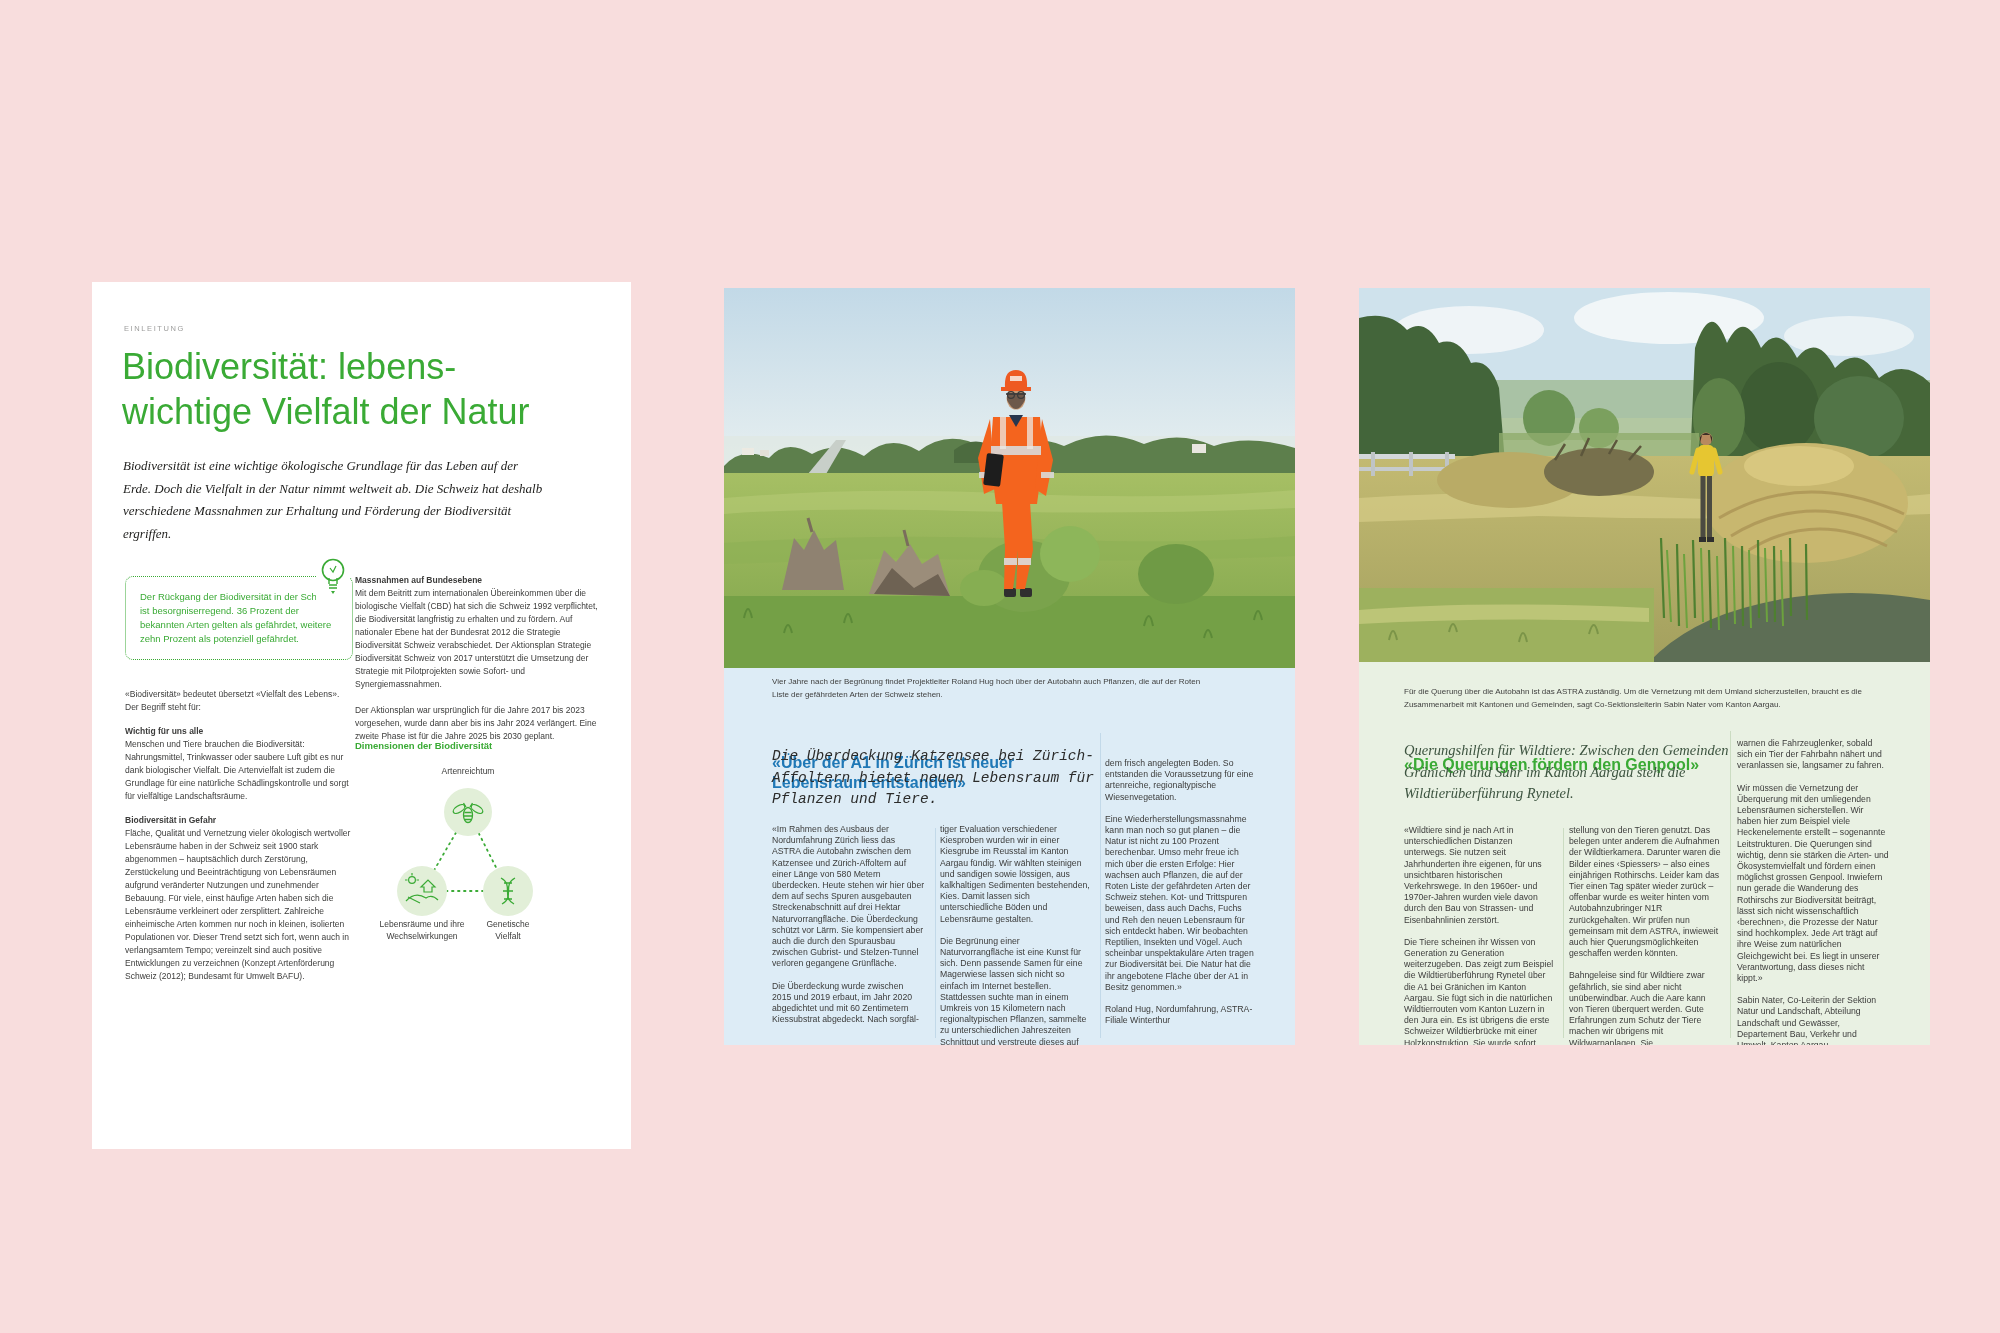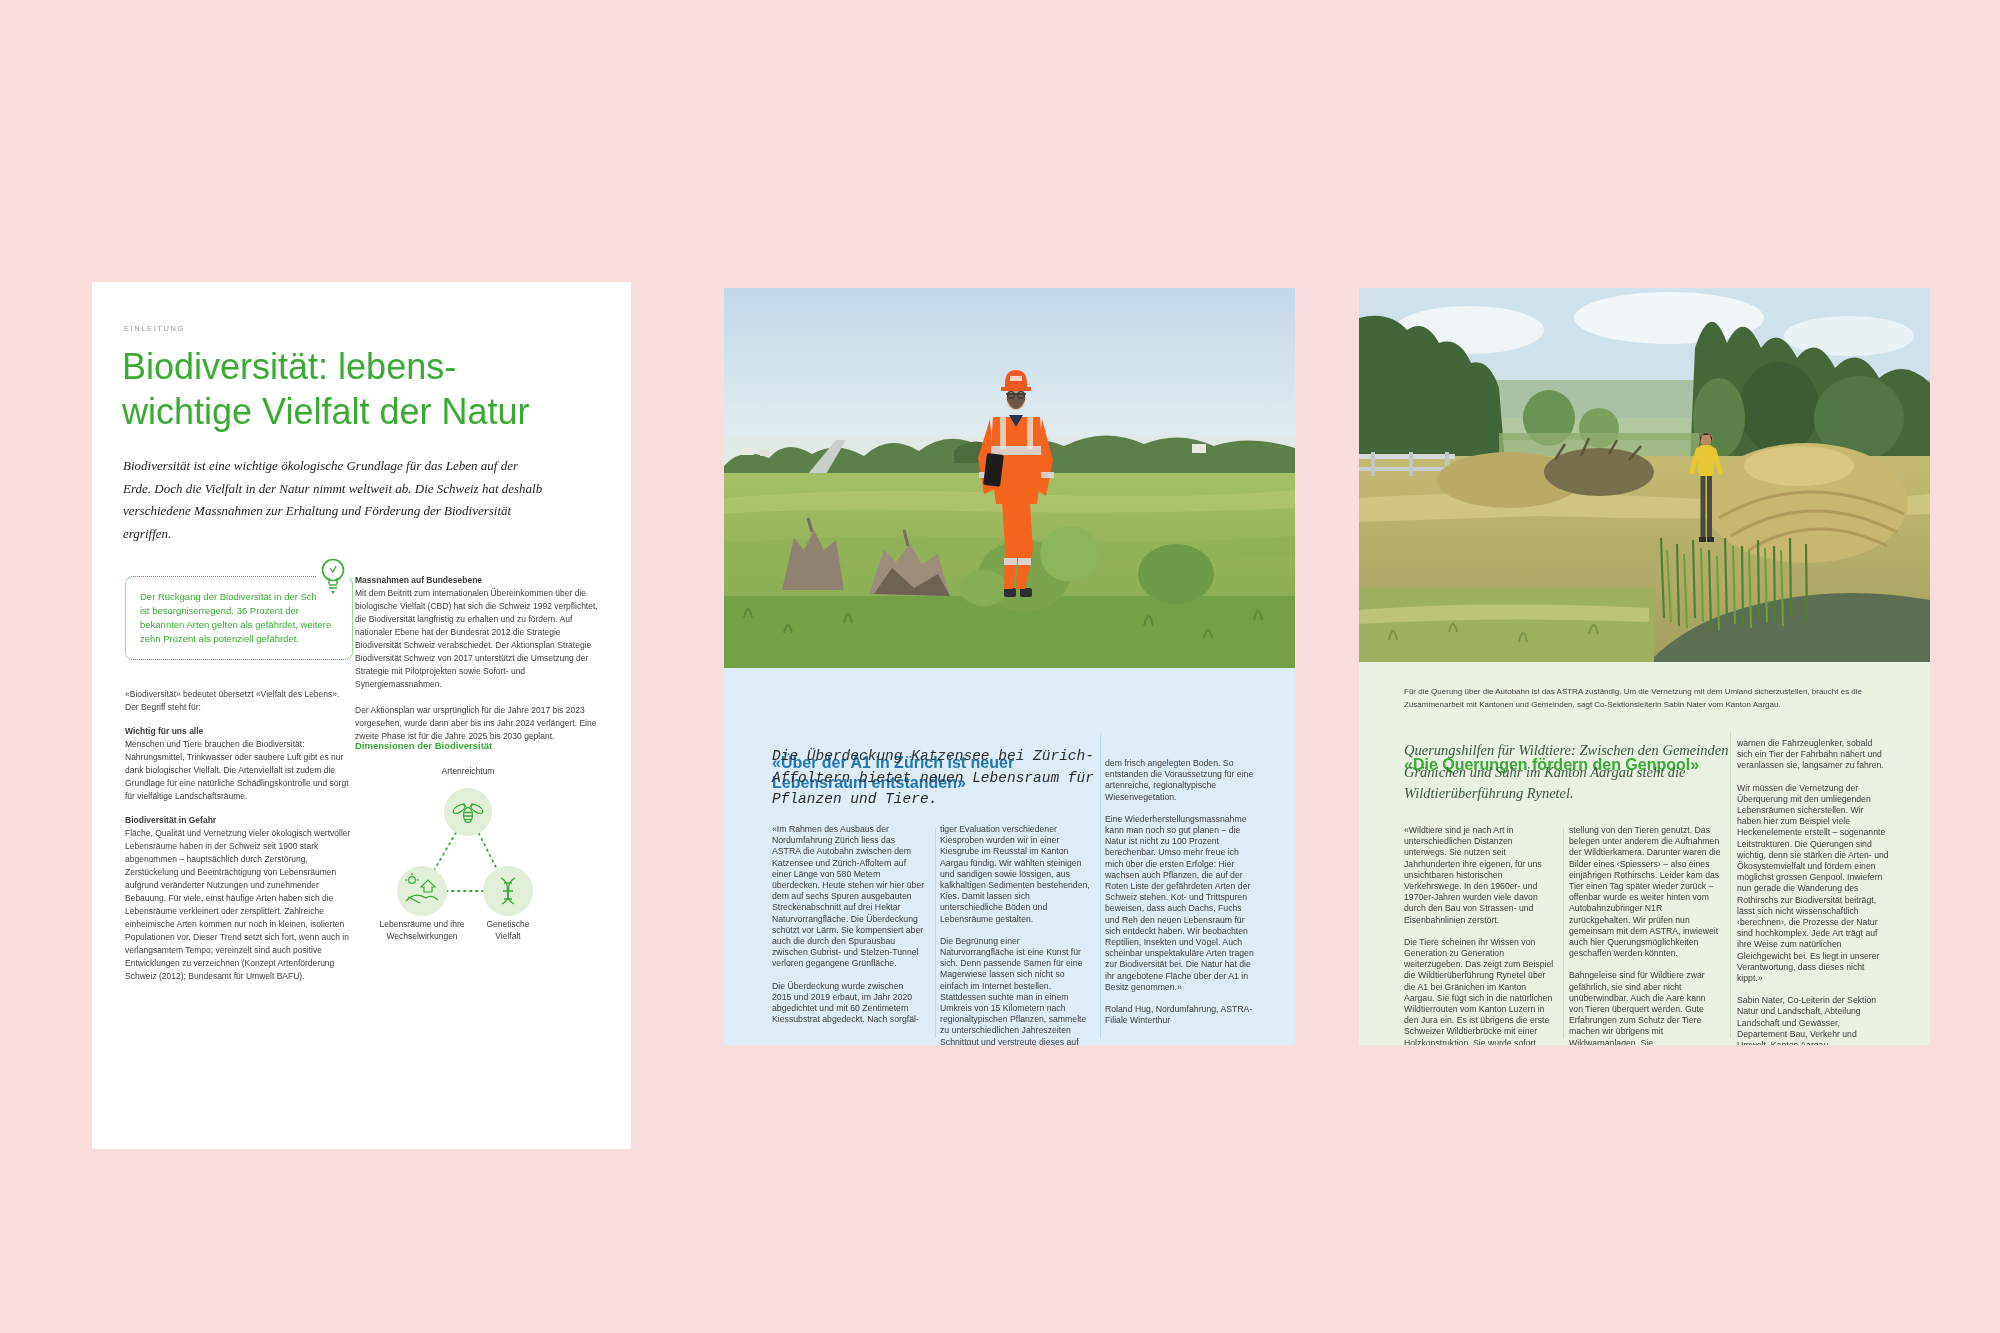--- a/index.html
+++ b/index.html
@@ -181,20 +181,21 @@
       <ellipse cx="292" cy="110" rx="9.5" ry="11.5" fill="#c99c78"></ellipse>
       <path d="M283,112 Q292,130 301,112 L301,105 L283,105 Z" fill="#6d584a"></path>
       <path d="M282,106 L302,106" stroke="#3a3a3a" stroke-width="1.6"></path>
       <circle cx="287" cy="107" r="3.4" fill="none" stroke="#3a3a3a" stroke-width="1.2"></circle>
       <circle cx="297" cy="107" r="3.4" fill="none" stroke="#3a3a3a" stroke-width="1.2"></circle>
       <path d="M281,99 Q280,82 292,82 Q304,82 303,99 L307,99 L307,103 L277,103 L277,99 Z" fill="#ee5a22"></path>
       <rect x="286" y="88" width="12" height="5" fill="#f7efe6" opacity="0.85"></rect>
     </g>
   </svg>
 
+  <div class="caption" style="left:48px;top:388px;width:440px;">Vier Jahre nach der Begrünung findet Projektleiter Roland Hug hoch über der Autobahn auch Pflanzen, die auf der Roten Liste der gefährdeten Arten der Schweiz stehen.</div>
   <div class="headline" style="left:48px;top:421px;">
     <div>«Über der A1 in Zürich ist neuer</div>
     <div>Lebensraum entstanden»</div>
   </div>
   <div class="subhead" style="left:48px;top:458px;width:322px;font-family:Liberation Mono, monospace;">Die Überdeckung Katzensee bei Zürich-Affoltern bietet neuen Lebensraum für Pflanzen und Tiere.</div>
 
   <div class="vline" style="left:211px;top:540px;height:210px;"></div>
   <div class="vline" style="left:376px;top:445px;height:305px;"></div>
 
   <div class="bodycol" style="left:48px;top:536px;">

